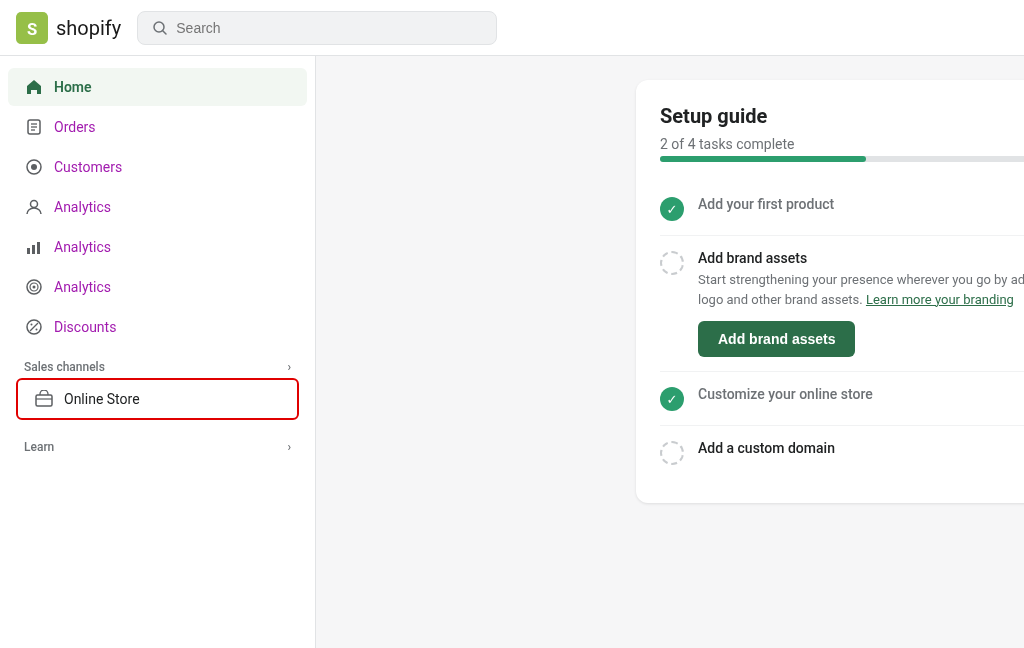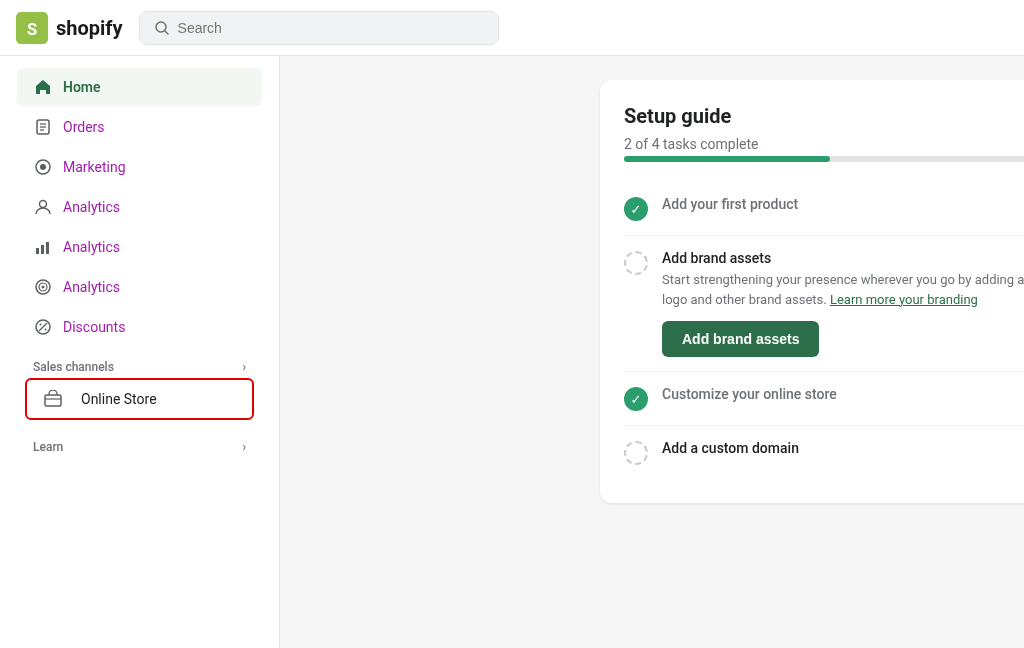--- a/index.html
+++ b/index.html
@@ -5,54 +5,54 @@
     * { box-sizing: border-box; margin: 0; padding: 0; }
     body { font-family: -apple-system, BlinkMacSystemFont, 'Segoe UI', Roboto, sans-serif; background: #f6f6f7; display: flex; flex-direction: column; height: 648px; overflow: hidden; }
 
     
     .topbar {
       display: flex; align-items: center; background: #fff; height: 56px;
       border-bottom: 1px solid #e1e3e5; padding: 0 16px; gap: 16px; flex-shrink: 0;
     }
     .logo { display: flex; align-items: center; gap: 8px; text-decoration: none; }
     .logo-icon { width: 32px; height: 32px; }
-    .logo-text { font-size: 20px; font-weight: 700; color: #1a1a1a; text-align: right; }
+    .logo-text { font-size: 20px; font-weight: 400; color: #1a1a1a; text-align: right; }
     .search-bar {
       display: flex; align-items: center; background: #f1f2f3; border-radius: 8px;
       padding: 8px 14px; gap: 8px; width: 360px; border: 1px solid #e1e3e5;
     }
     .search-icon-svg { color: #6d7175; flex-shrink: 0; }
     .search-input { border: none; background: transparent; outline: none; font-size: 14px; color: #0369a1; width: 100%; }
 
     
     .main { display: flex; flex: 1; overflow: hidden; }
 
     
     .sidebar {
-      width: 280px; background: #fff; border-right: 1px solid #e1e3e5;
-      padding: 12px 9px; overflow-y: auto; flex-shrink: 0;
+      width: 316px; background: #fff; border-right: 1px solid #e1e3e5;
+      padding: 12px 0; overflow-y: auto; flex-shrink: 0;
     }
     .nav-item {
       display: flex; align-items: center; gap: 10px; padding: 9px 16px;
       cursor: pointer; font-size: 14px; color: #a21caf; text-decoration: none;
       border-radius: 6px; margin: 0 8px 2px;
     }
     .nav-item.active { background: #f2f7f2; color: #2c6e49; font-weight: 600; }
     .nav-item.active .nav-icon { color: #2c6e49; }
     .nav-icon { width: 20px; height: 20px; display: flex; align-items: center; justify-content: center; flex-shrink: 0; color: #5c5f62; }
 
     .section-label {
       font-size: 12px; color: #6d7175; font-weight: 500; padding: 12px 16px 4px;
       display: flex; justify-content: space-between;
       margin: 0 8px;
     }
     .section-chevron { font-size: 12px; color: #6d7175; }
 
     .online-store-item {
-      display: flex; align-items: center; gap: 18px; padding: 9px 16px;
+      display: flex; align-items: center; gap: 10px; padding: 9px 16px;
       cursor: pointer; font-size: 14px; color: #202223;
       border-radius: 6px; margin: 0 8px 2px;
       border: 2px solid #e00000; position: relative;
     }
 
     
     .content {
       flex: 1; padding: 24px; overflow-y: auto; position: relative;
     }
 
@@ -142,21 +142,21 @@
       <span>Orders</span>
     </a>
 
     <a class="nav-item">
       <span class="nav-icon">
         <svg width="18" height="18" viewBox="0 0 18 18" fill="none">
           <circle cx="9" cy="9" r="7" stroke="#5c5f62" stroke-width="1.5"></circle>
           <circle cx="9" cy="9" r="3" fill="#5c5f62"></circle>
         </svg>
       </span>
-      <span>Marketing</span>
+      <span>Customers</span>
     </a>
 
     <a class="nav-item">
       <span class="nav-icon">
         <svg width="18" height="18" viewBox="0 0 18 18" fill="none">
           <circle cx="9" cy="6" r="3.5" stroke="#5c5f62" stroke-width="1.5"></circle>
           <path d="M2 16c0-3.314 3.134-6 7-6s7 2.686 7 6" stroke="#5c5f62" stroke-width="1.5"></path>
         </svg>
       </span>
       <span>Analytics</span>

